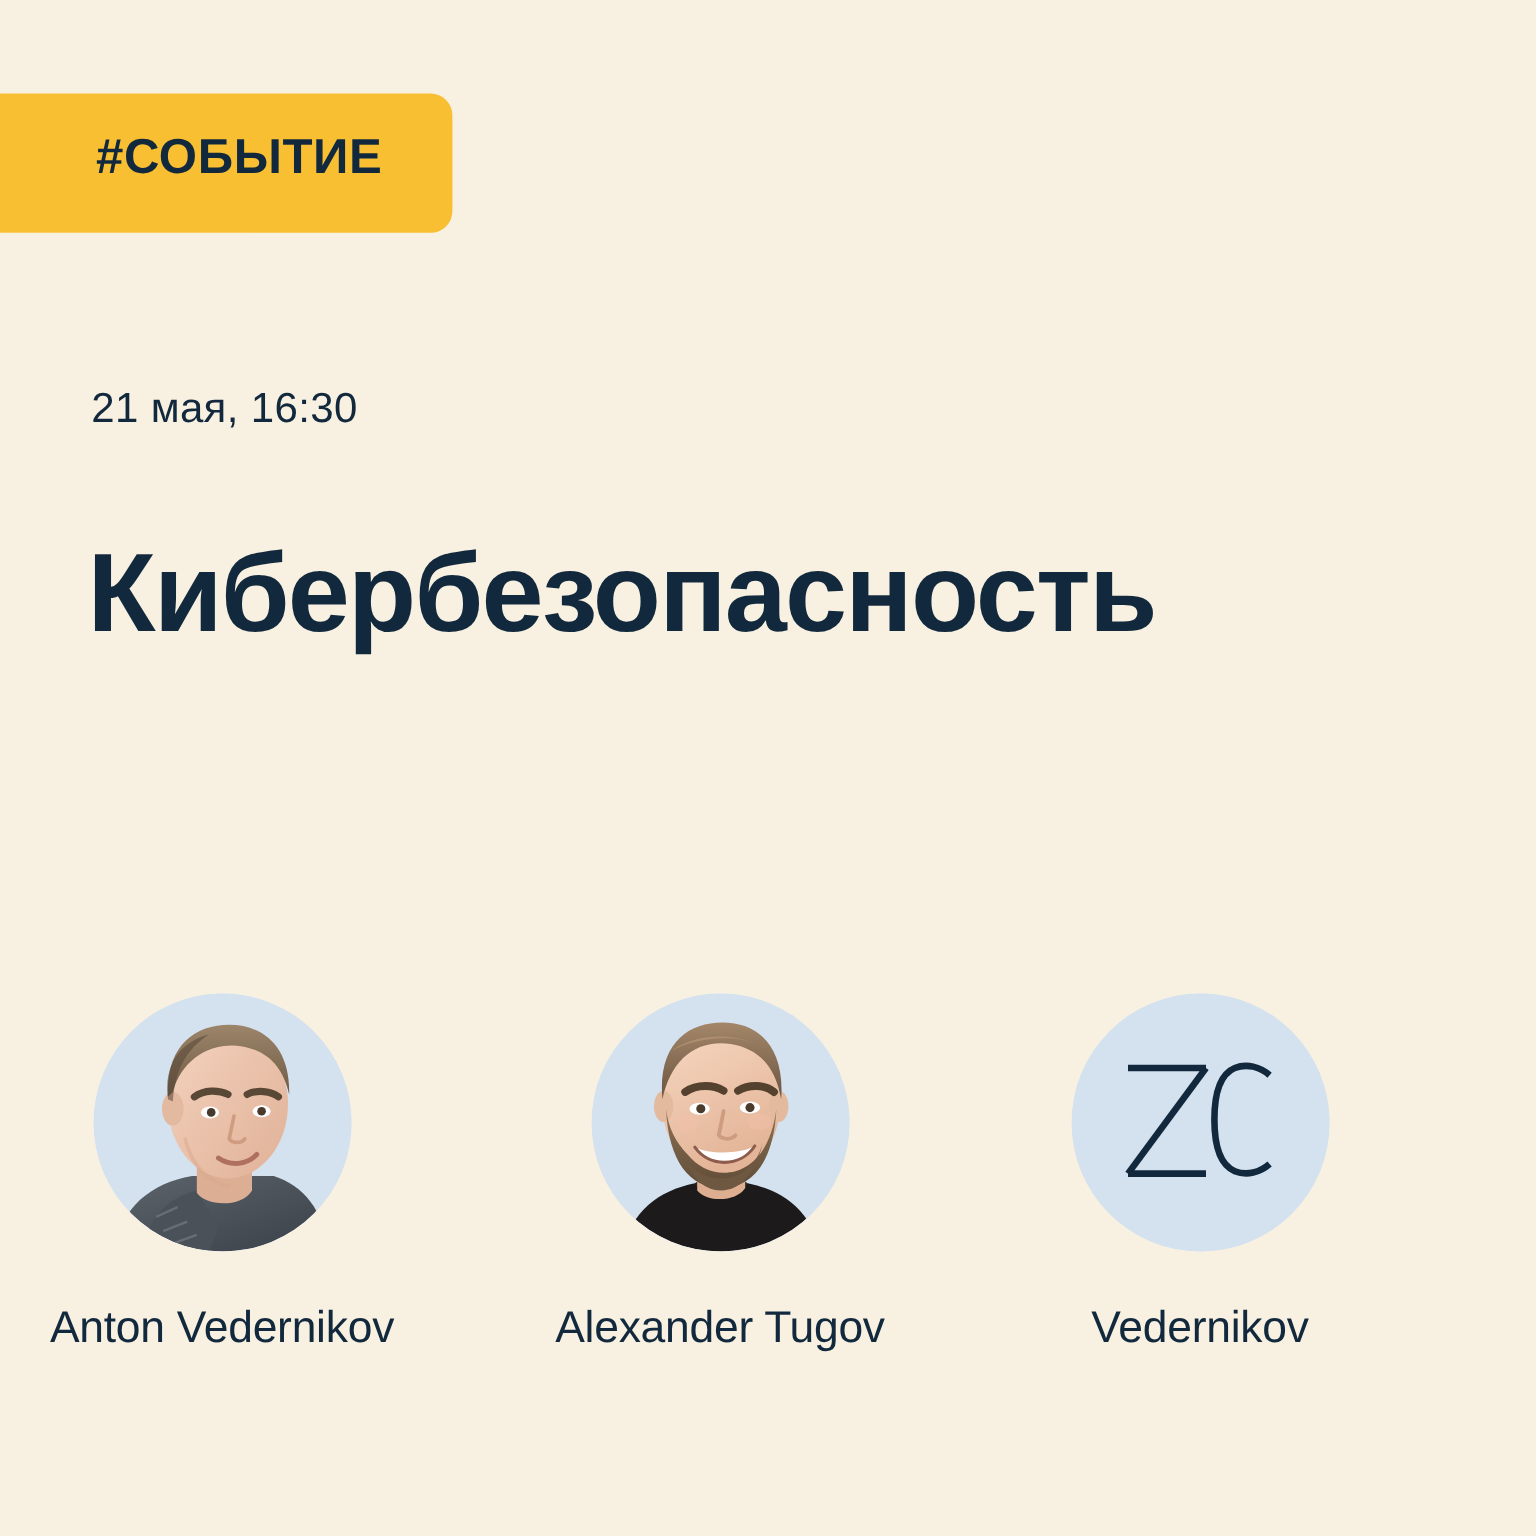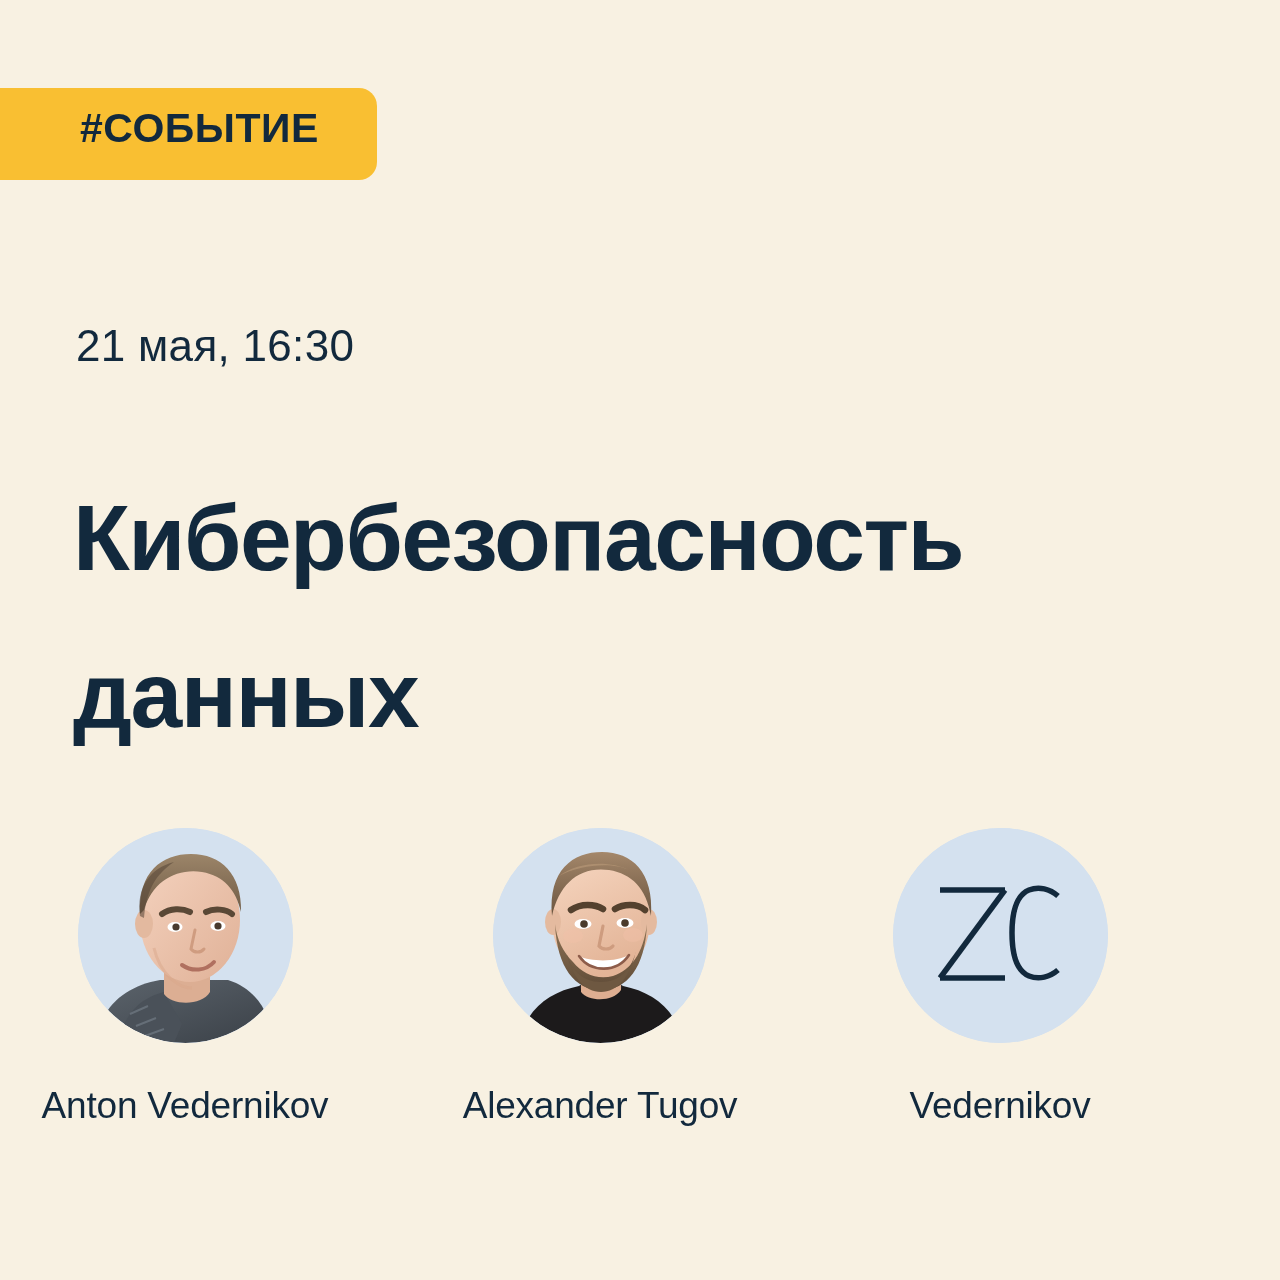--- a/index.html
+++ b/index.html
@@ -21,22 +21,22 @@
     position: relative;
     width: 1280px;
     height: 1280px;
     background: #F8F1E2;
   }
 
   
   .badge {
     position: absolute;
     left: 0;
-    top: 88px;
-    height: 92px;
+    top: 78px;
+    height: 116px;
     padding: 0 58px 11px 80px;
     display: flex;
     align-items: center;
     background: #F9BF32;
     border-top-right-radius: 18px;
     border-bottom-right-radius: 18px;
     box-sizing: border-box;
   }
   .badge-label {
     font-size: 41px;
@@ -45,21 +45,21 @@
     color: #12293D;
     line-height: 1;
     white-space: nowrap;
   }
 
   
   .event-date {
     position: absolute;
     left: 76px;
     top: 322px;
-    font-size: 44px;
+    font-size: 35px;
     font-weight: 400;
     color: #12293D;
     letter-spacing: 0.3px;
     line-height: 1.1;
     white-space: nowrap;
   }
 
   
   .event-title {
     position: absolute;
@@ -68,21 +68,20 @@
     width: 1140px;
     font-size: 93px;
     font-weight: 700;
     color: #12293D;
     line-height: 1.21;
     letter-spacing: -1.5px;
   }
   .event-title .tline {
     display: block;
     white-space: nowrap;
-    margin-top: 44px;
   }
 
   
   .speakers {
     position: absolute;
     left: 0;
     top: 828px;
     width: 1280px;
     height: 340px;
   }
@@ -126,21 +125,20 @@
 <div class="poster">
 
   <div class="badge">
     <span class="badge-label">#СОБЫТИЕ</span>
   </div>
 
   <div class="event-date">21  мая, 16:30</div>
 
   <div class="event-title">
     <span class="tline">Кибербезопасность</span>
-    <span class="tline">данных</span>
   </div>
 
   <div class="speakers">
 
     <div class="speaker speaker-1">
       <div class="avatar">
         <svg viewBox="0 0 215 215" xmlns="http://www.w3.org/2000/svg" aria-hidden="true">
           <defs>
             <clipPath id="c1">
                 <circle cx="107.5" cy="107.5" r="107.5"></circle>

